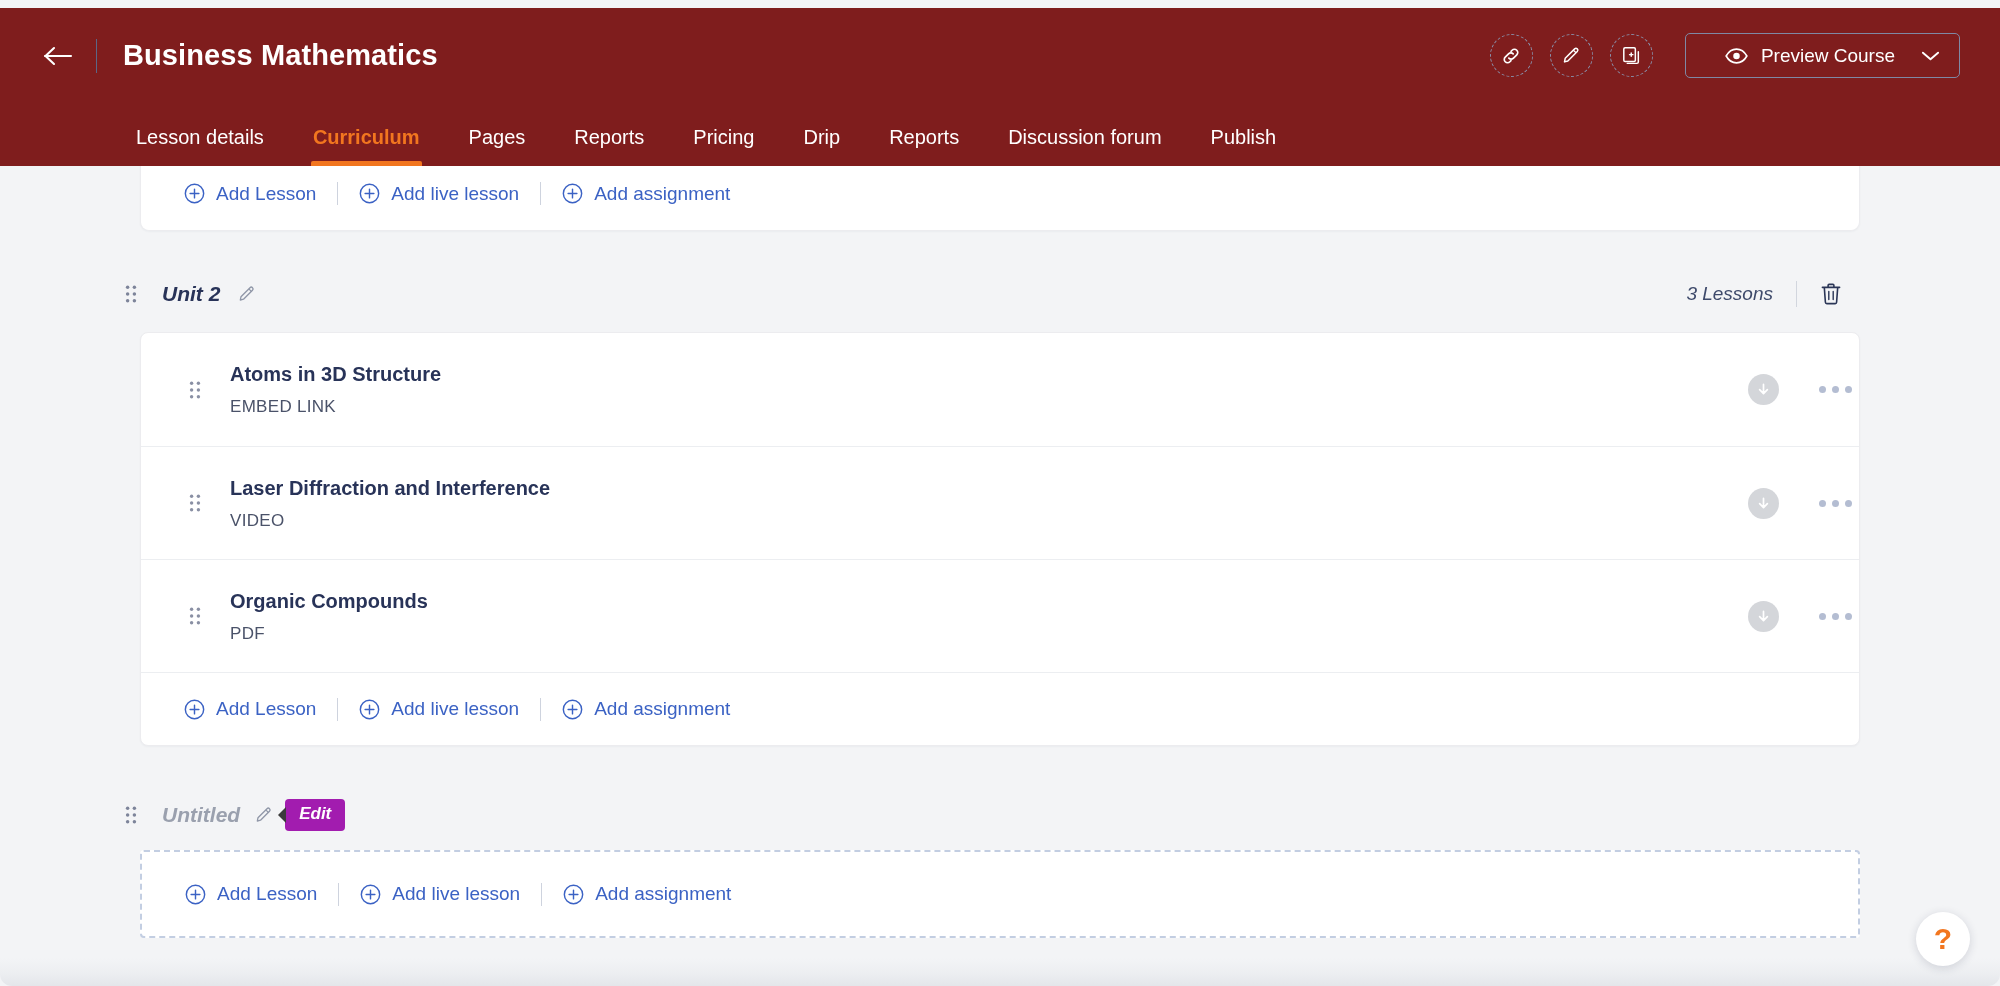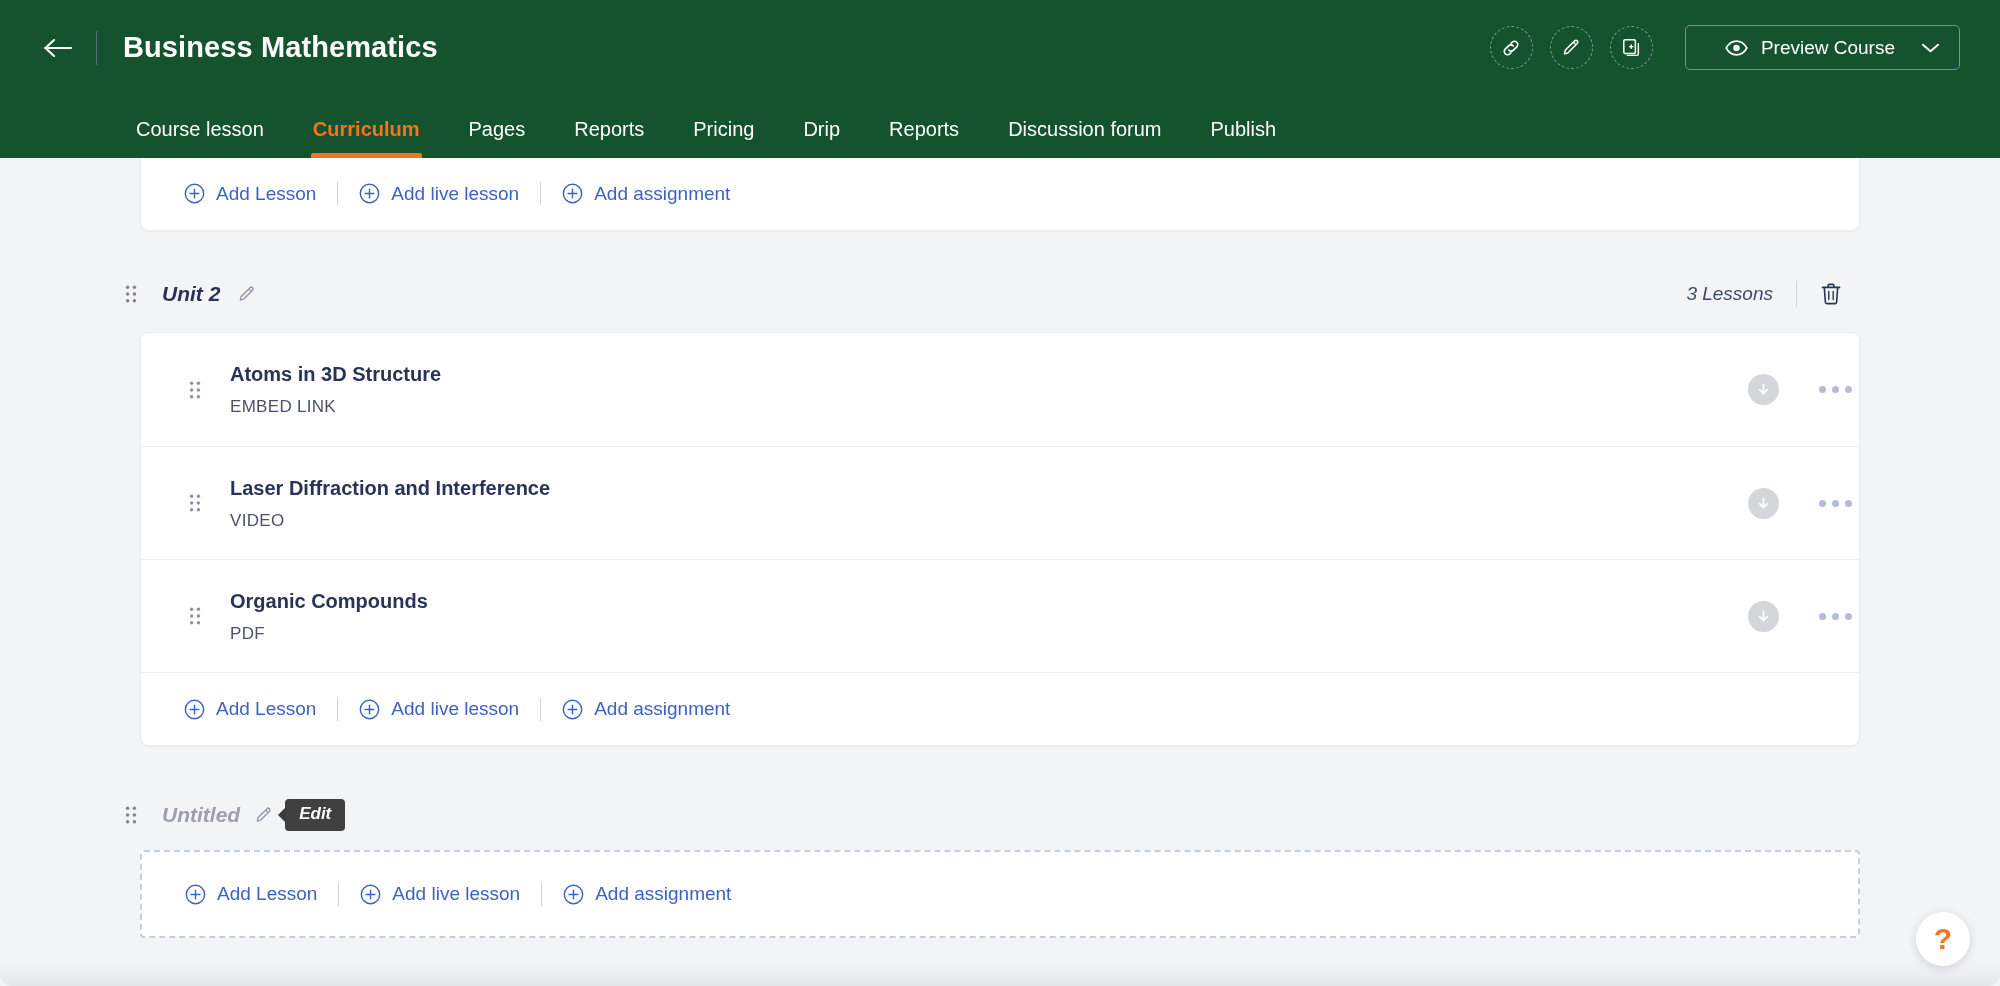--- a/index.html
+++ b/index.html
@@ -17,24 +17,24 @@
     position: relative;
     width: 2000px;
     height: 986px;
     background: #f3f4f6;
     overflow: hidden;
   }
 
   
   .topbar {
     position: absolute;
-    top: 0; left: 0;
+    top: 8px; left: 0;
     width: 2000px;
     height: 158px;
-    background: #14532d;
+    background: #7f1d1d;
     z-index: 40;
   }
 
   .topbar-row1 {
     position: relative;
     height: 95px;
     display: flex;
     align-items: center;
     padding-left: 36px;
     padding-right: 40px;
@@ -216,21 +216,21 @@
     width: 1px; height: 26px;
     background: #d2d6de;
     margin: 0 23px;
   }
   .trash-btn { cursor: pointer; display: flex; align-items: center; }
 
   
   .tooltip {
     position: relative;
     margin-left: 11px;
-    background: #404040;
+    background: #a21caf;
     color: #ffffff;
     font-size: 17px;
     font-weight: bold;
     border-radius: 4px;
     padding: 6px 14px 7px 14px;
     white-space: nowrap;
     line-height: 1.1;
   }
   .tooltip::before {
     content: "";
@@ -393,21 +393,21 @@
         <span class="preview-btn-label">Preview Course</span>
         <span style="display:flex;">
           <svg width="19" height="12" viewBox="0 0 20 12">
             <path d="M2 2.5 L10 9.5 L18 2.5" stroke="#ffffff" stroke-width="2" fill="none" stroke-linecap="round" stroke-linejoin="round"></path>
           </svg>
         </span>
       </div>
     </div>
 
     <div class="tabs">
-      <div class="tab">Course lesson</div>
+      <div class="tab">Lesson details</div>
       <div class="tab active">Curriculum</div>
       <div class="tab">Pages</div>
       <div class="tab">Reports</div>
       <div class="tab">Pricing</div>
       <div class="tab">Drip</div>
       <div class="tab">Reports</div>
       <div class="tab">Discussion forum</div>
       <div class="tab">Publish</div>
     </div>
   </div>

